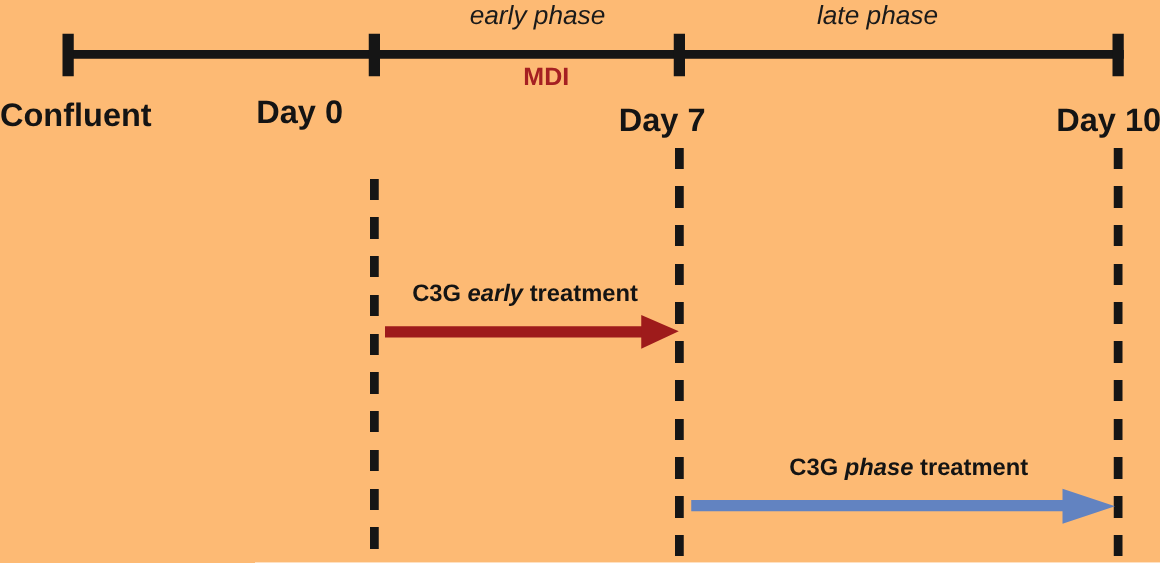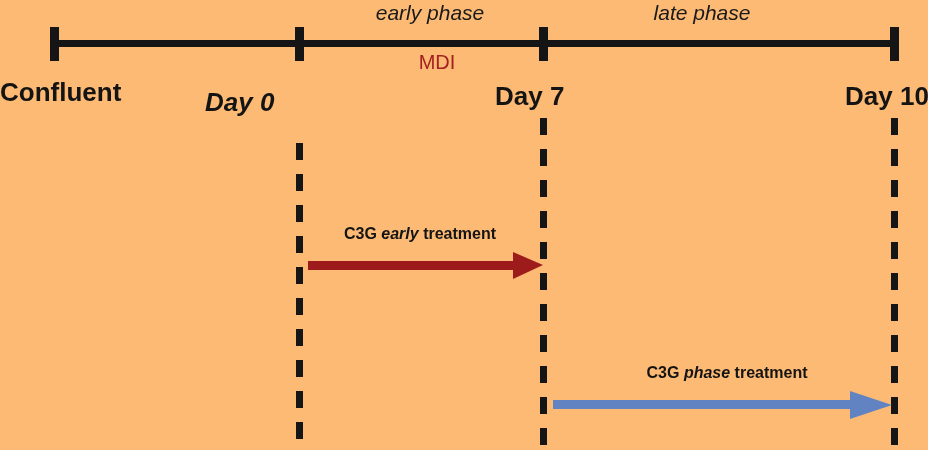--- a/index.html
+++ b/index.html
@@ -44,21 +44,21 @@
     font-size: 21px;
     font-style: italic;
     color: #1a1a1a;
   }
   .phase-early { left: 350px; }
   .phase-late { left: 622px; }
 
   
   .medium-label {
     position: absolute;
-    font-weight: normal;
+    font-weight: bold;
     text-align: center;
   }
   .medium-mdi {
     left: 387px; top: 51px;
     width: 100px;
     font-size: 20px;
     color: var(--mdi-red, #A52022);
   }
   .medium-maintenance {
     left: 605px; top: 53px;
@@ -70,21 +70,21 @@
   
   .milestone {
     position: absolute;
     font-weight: bold;
     font-size: 26px;
     line-height: 27px;
     text-align: left;
     color: #141414;
   }
   .milestone-confluent { left: 0px; top: 79px; width: 140px; }
-  .milestone-day0 { left: 205px; top: 89px; width: 190px; font-style: italic; }
+  .milestone-day0 { left: 205px; top: 76px; width: 190px; }
   .milestone-day4 { left: 495px; top: 83px; width: 95px; }
   .milestone-day10 { left: 845px; top: 83px; width: 95px; }
 
   
   .dashed-line {
     position: absolute;
     width: 7px;
     background-image: repeating-linear-gradient(
       to bottom,
       var(--timeline-black, #151515) 0px, var(--timeline-black, #151515) 17px,
@@ -94,21 +94,21 @@
   .dashed-day0 { left: 296px; top: 143px; height: 302px; }
   .dashed-day4 { left: 540px; top: 118px; height: 327px; }
   .dashed-day10 { left: 891px; top: 118px; height: 327px; }
 
   
   .treatment-label {
     position: absolute;
     width: 210px;
     text-align: center;
     font-weight: bold;
-    font-size: 16px;
+    font-size: 19px;
     color: #141414;
   }
   .treatment-label .emph { font-style: italic; }
   .treatment-early-label { left: 315px; top: 225px; }
   .treatment-late-label { left: 622px; top: 364px; }
 
   
   .arrow { position: absolute; }
   .arrow .shaft { position: absolute; left: 0; }
   .arrow .head {

